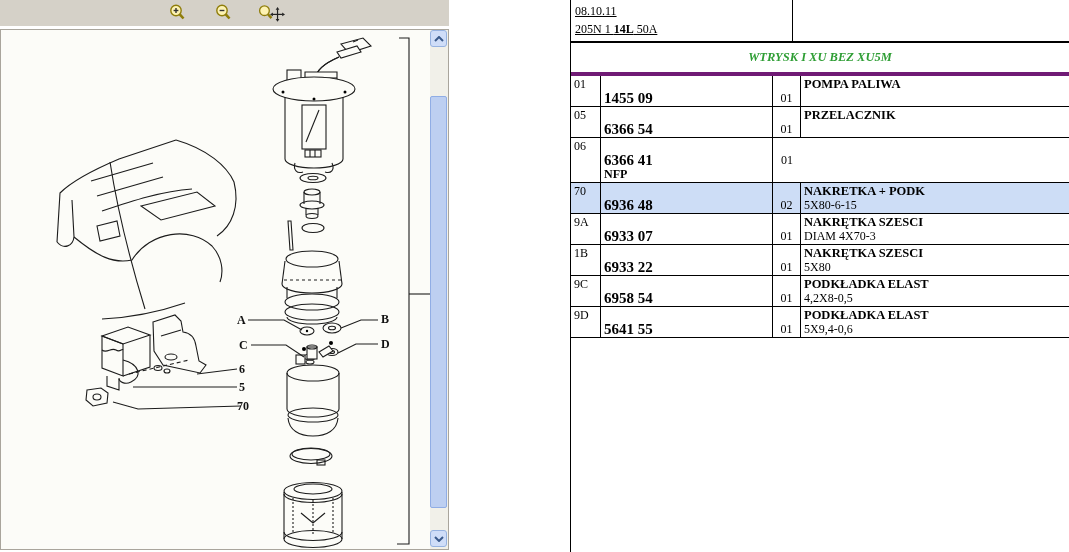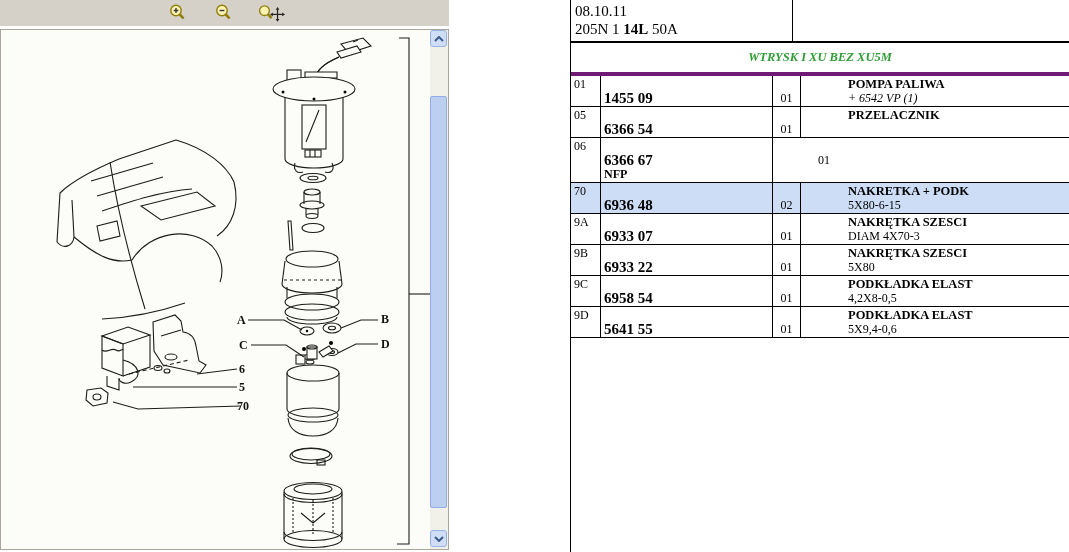--- a/index.html
+++ b/index.html
@@ -28,32 +28,32 @@
   .scroll-btn.down{bottom:2px;}
   .scroll-track{position:absolute;left:0;top:17px;bottom:19px;width:17px;}
   .scroll-thumb{position:absolute;left:0;top:49px;width:15px;height:410px;background:#bdcff1;
                 border:1px solid #90ade5;border-radius:2px;}
 
   
   .right{position:absolute;left:570px;top:0;width:499px;height:552px;border-left:1px solid #000;
          box-sizing:border-box;}
   .hdr{display:flex;border-bottom:2px solid #000;height:41px;}
   .hdr-left{width:222px;border-right:1px solid #000;padding:2px 4px;box-sizing:border-box;
-            font-size:15px;line-height:18px;}
+            font-size:12px;line-height:18px;text-decoration:underline;}
   .hdr-right{flex:1;display:flex;align-items:flex-start;justify-content:center;
              font-size:15px;padding-top:4px;letter-spacing:.5px;}
   .section-heading{height:29px;display:flex;align-items:center;justify-content:center;
                    font-size:12.5px;font-weight:bold;font-style:italic;color:var(--green,#2f9e35);}
 
   .parts-table{border-top:4px solid #701a75;border-bottom:1px solid #000;width:499px;box-sizing:border-box;}
   .trow{display:grid;grid-template-columns:30px 172px 28px 1fr;border-bottom:1px solid #000;}
   .trow:last-child{border-bottom:none;}
   .trow.hl{background:var(--hl,#cdddf6);}
   .c{border-right:1px solid #000;padding:1px 3px;font-size:12px;line-height:14px;box-sizing:border-box;}
-  .c:last-child{border-right:none;margin-left:44px;}
+  .c:last-child{border-right:none;}
   .c .spacer{display:block;height:14px;}
   .c.part .pn{display:block;font-weight:bold;font-size:15px;}
   .c.part .note{display:block;font-weight:bold;text-align:left;padding-right:2px;}
   .c.qty{text-align:center;padding-left:1px;padding-right:1px;}
   .c.qty span{display:block;}
   .c.desc .nm{display:block;font-weight:bold;font-size:12.5px;}
   .c.desc .ds{display:block;}
   .c.desc .ds.it{font-style:italic;}
   .empty{display:none;}
 </style>
@@ -268,21 +268,20 @@
             <span class="spacer"></span>
             <span class="pn">1455 09</span>
             <span class="note empty"></span>
           </div>
         <div class="c qty">
             <span class="spacer"></span>
             <span>01</span>
           </div>
         <div class="c desc">
             <span class="nm">POMPA PALIWA</span>
-            <span class="ds it">+ 6542 VP (1)</span>
           </div>
       </div>
 
       <div class="trow">
         <div class="c ref">05</div>
         <div class="c part">
             <span class="spacer"></span>
             <span class="pn">6366 54</span>
             <span class="note empty"></span>
           </div>
@@ -293,21 +292,21 @@
         <div class="c desc">
             <span class="nm">PRZELACZNIK</span>
             <span class="ds empty"></span>
           </div>
       </div>
 
       <div class="trow">
         <div class="c ref">06</div>
         <div class="c part">
             <span class="spacer"></span>
-            <span class="pn">6366 67</span>
+            <span class="pn">6366 41</span>
             <span class="note">NFP</span>
           </div>
         <div class="c qty">
             <span class="spacer"></span>
             <span>01</span>
           </div>
       </div>
 
       <div class="trow hl">
         <div class="c ref">70</div>
@@ -337,21 +336,21 @@
             <span class="spacer"></span>
             <span>01</span>
           </div>
         <div class="c desc">
             <span class="nm">NAKRĘTKA SZESCI</span>
             <span class="ds">DIAM 4X70-3</span>
           </div>
       </div>
 
       <div class="trow">
-        <div class="c ref">9B</div>
+        <div class="c ref">1B</div>
         <div class="c part">
             <span class="spacer"></span>
             <span class="pn">6933 22</span>
             <span class="note empty"></span>
           </div>
         <div class="c qty">
             <span class="spacer"></span>
             <span>01</span>
           </div>
         <div class="c desc">

